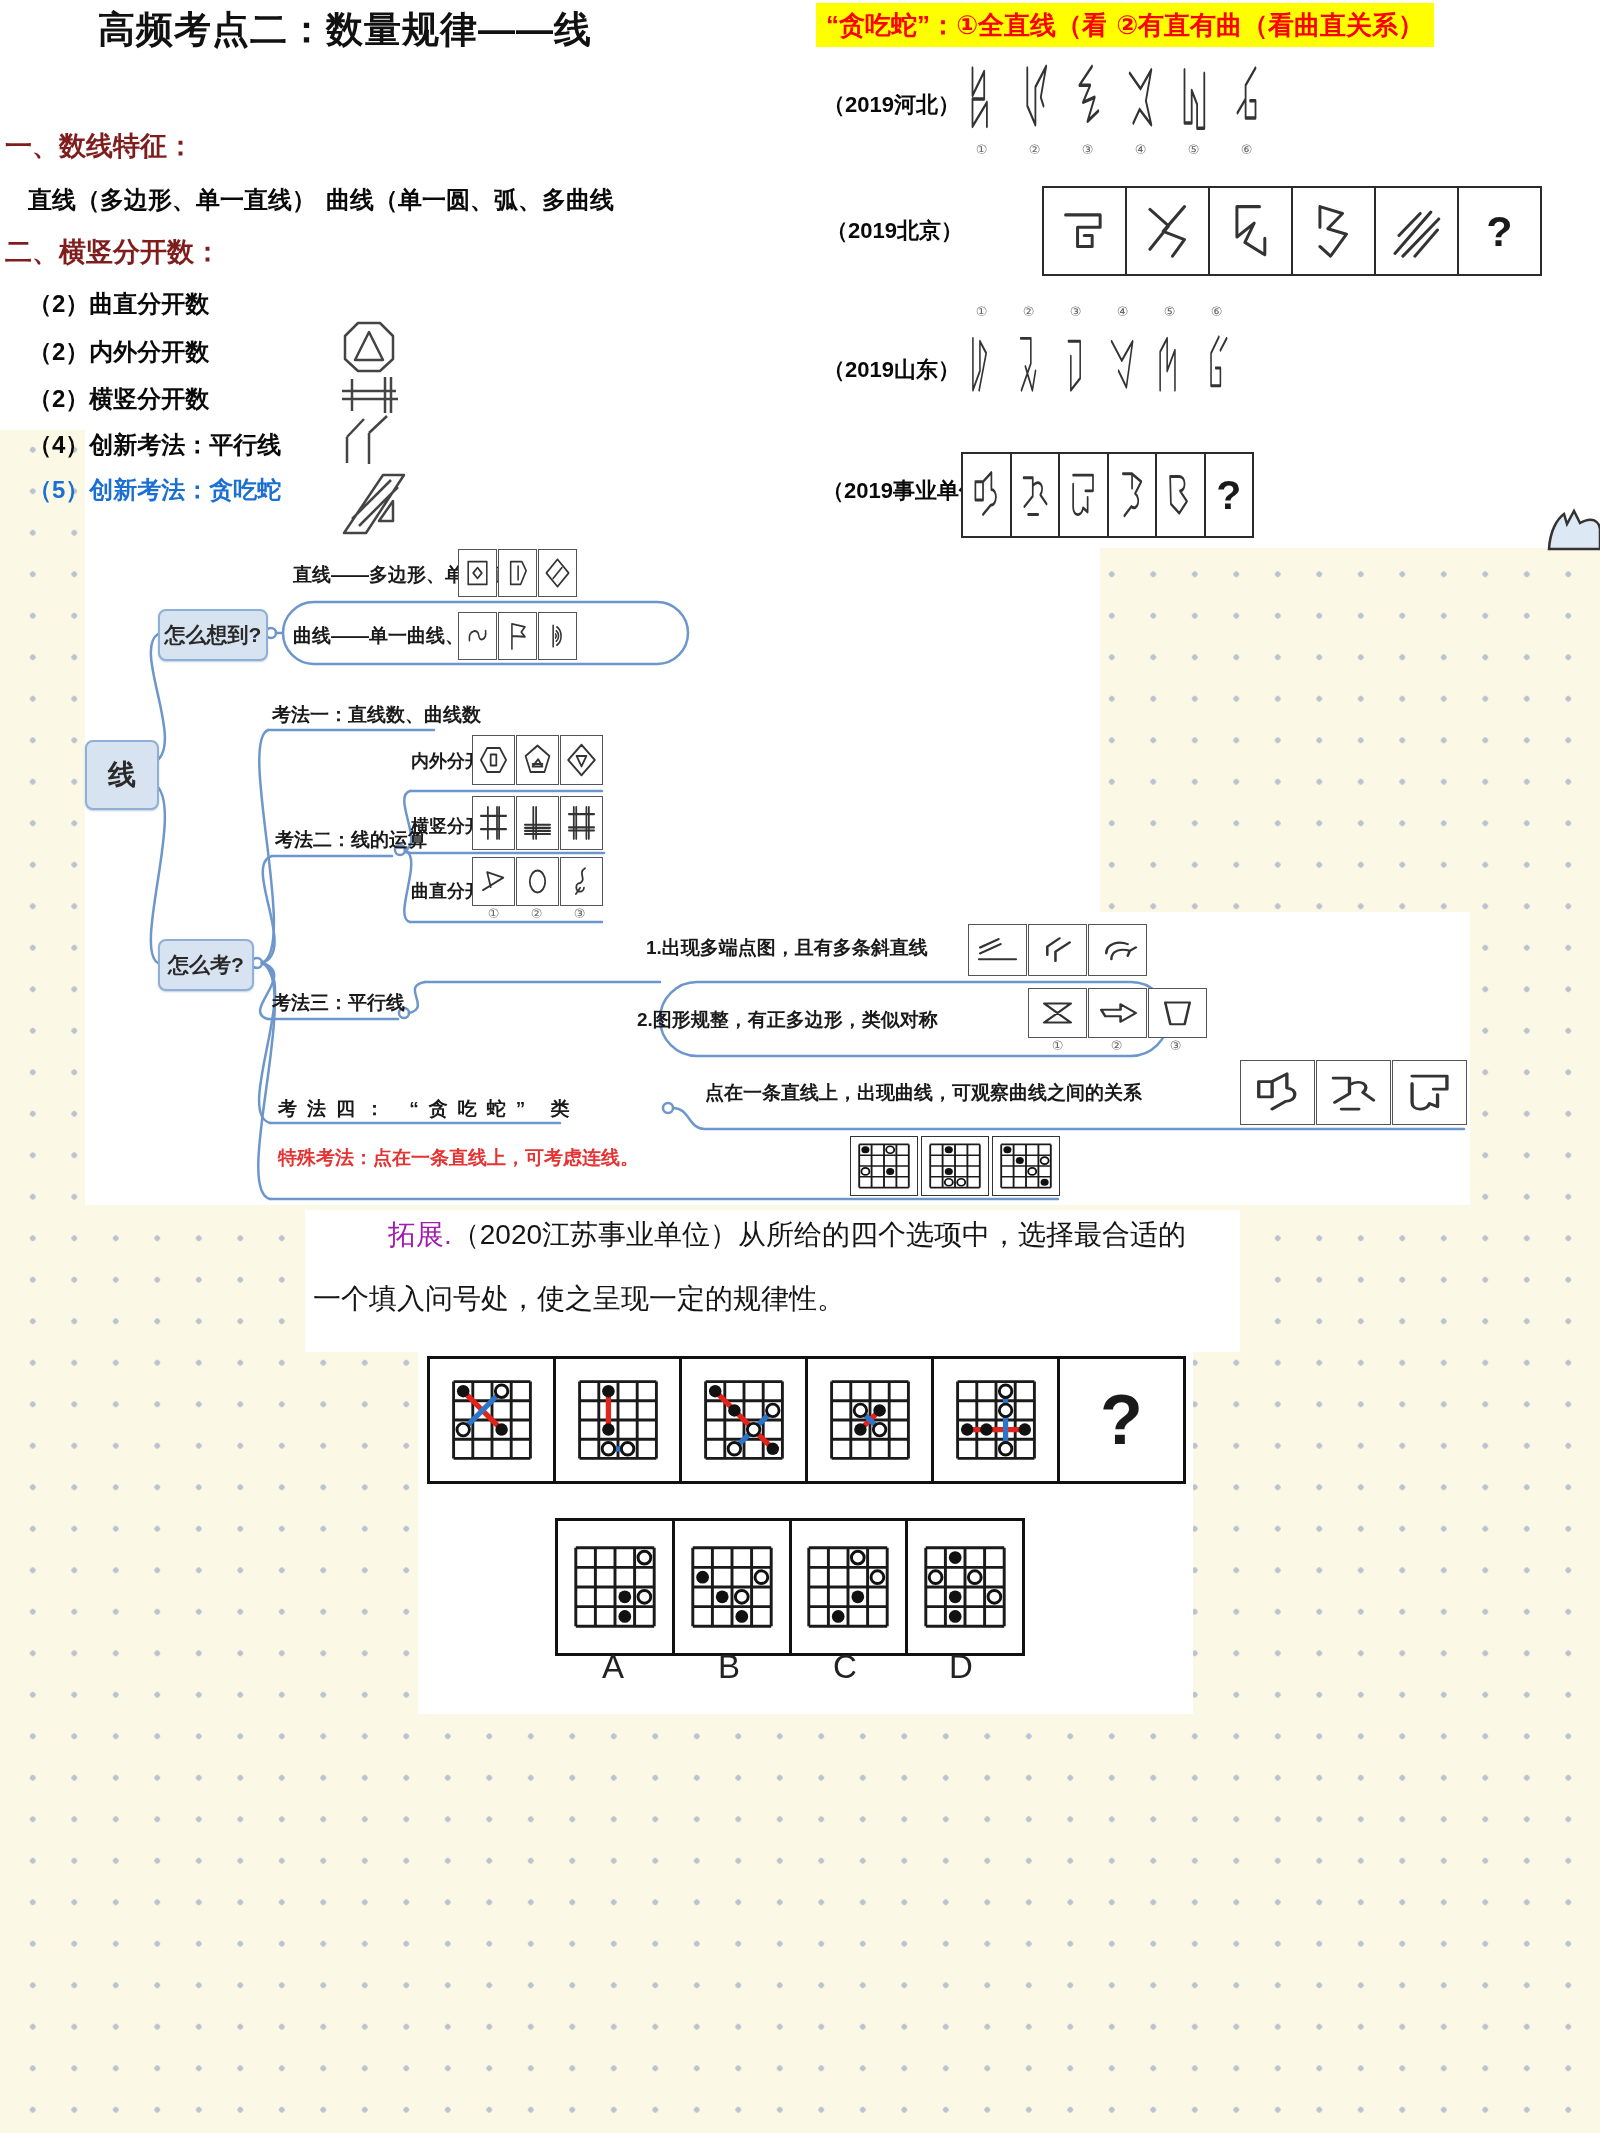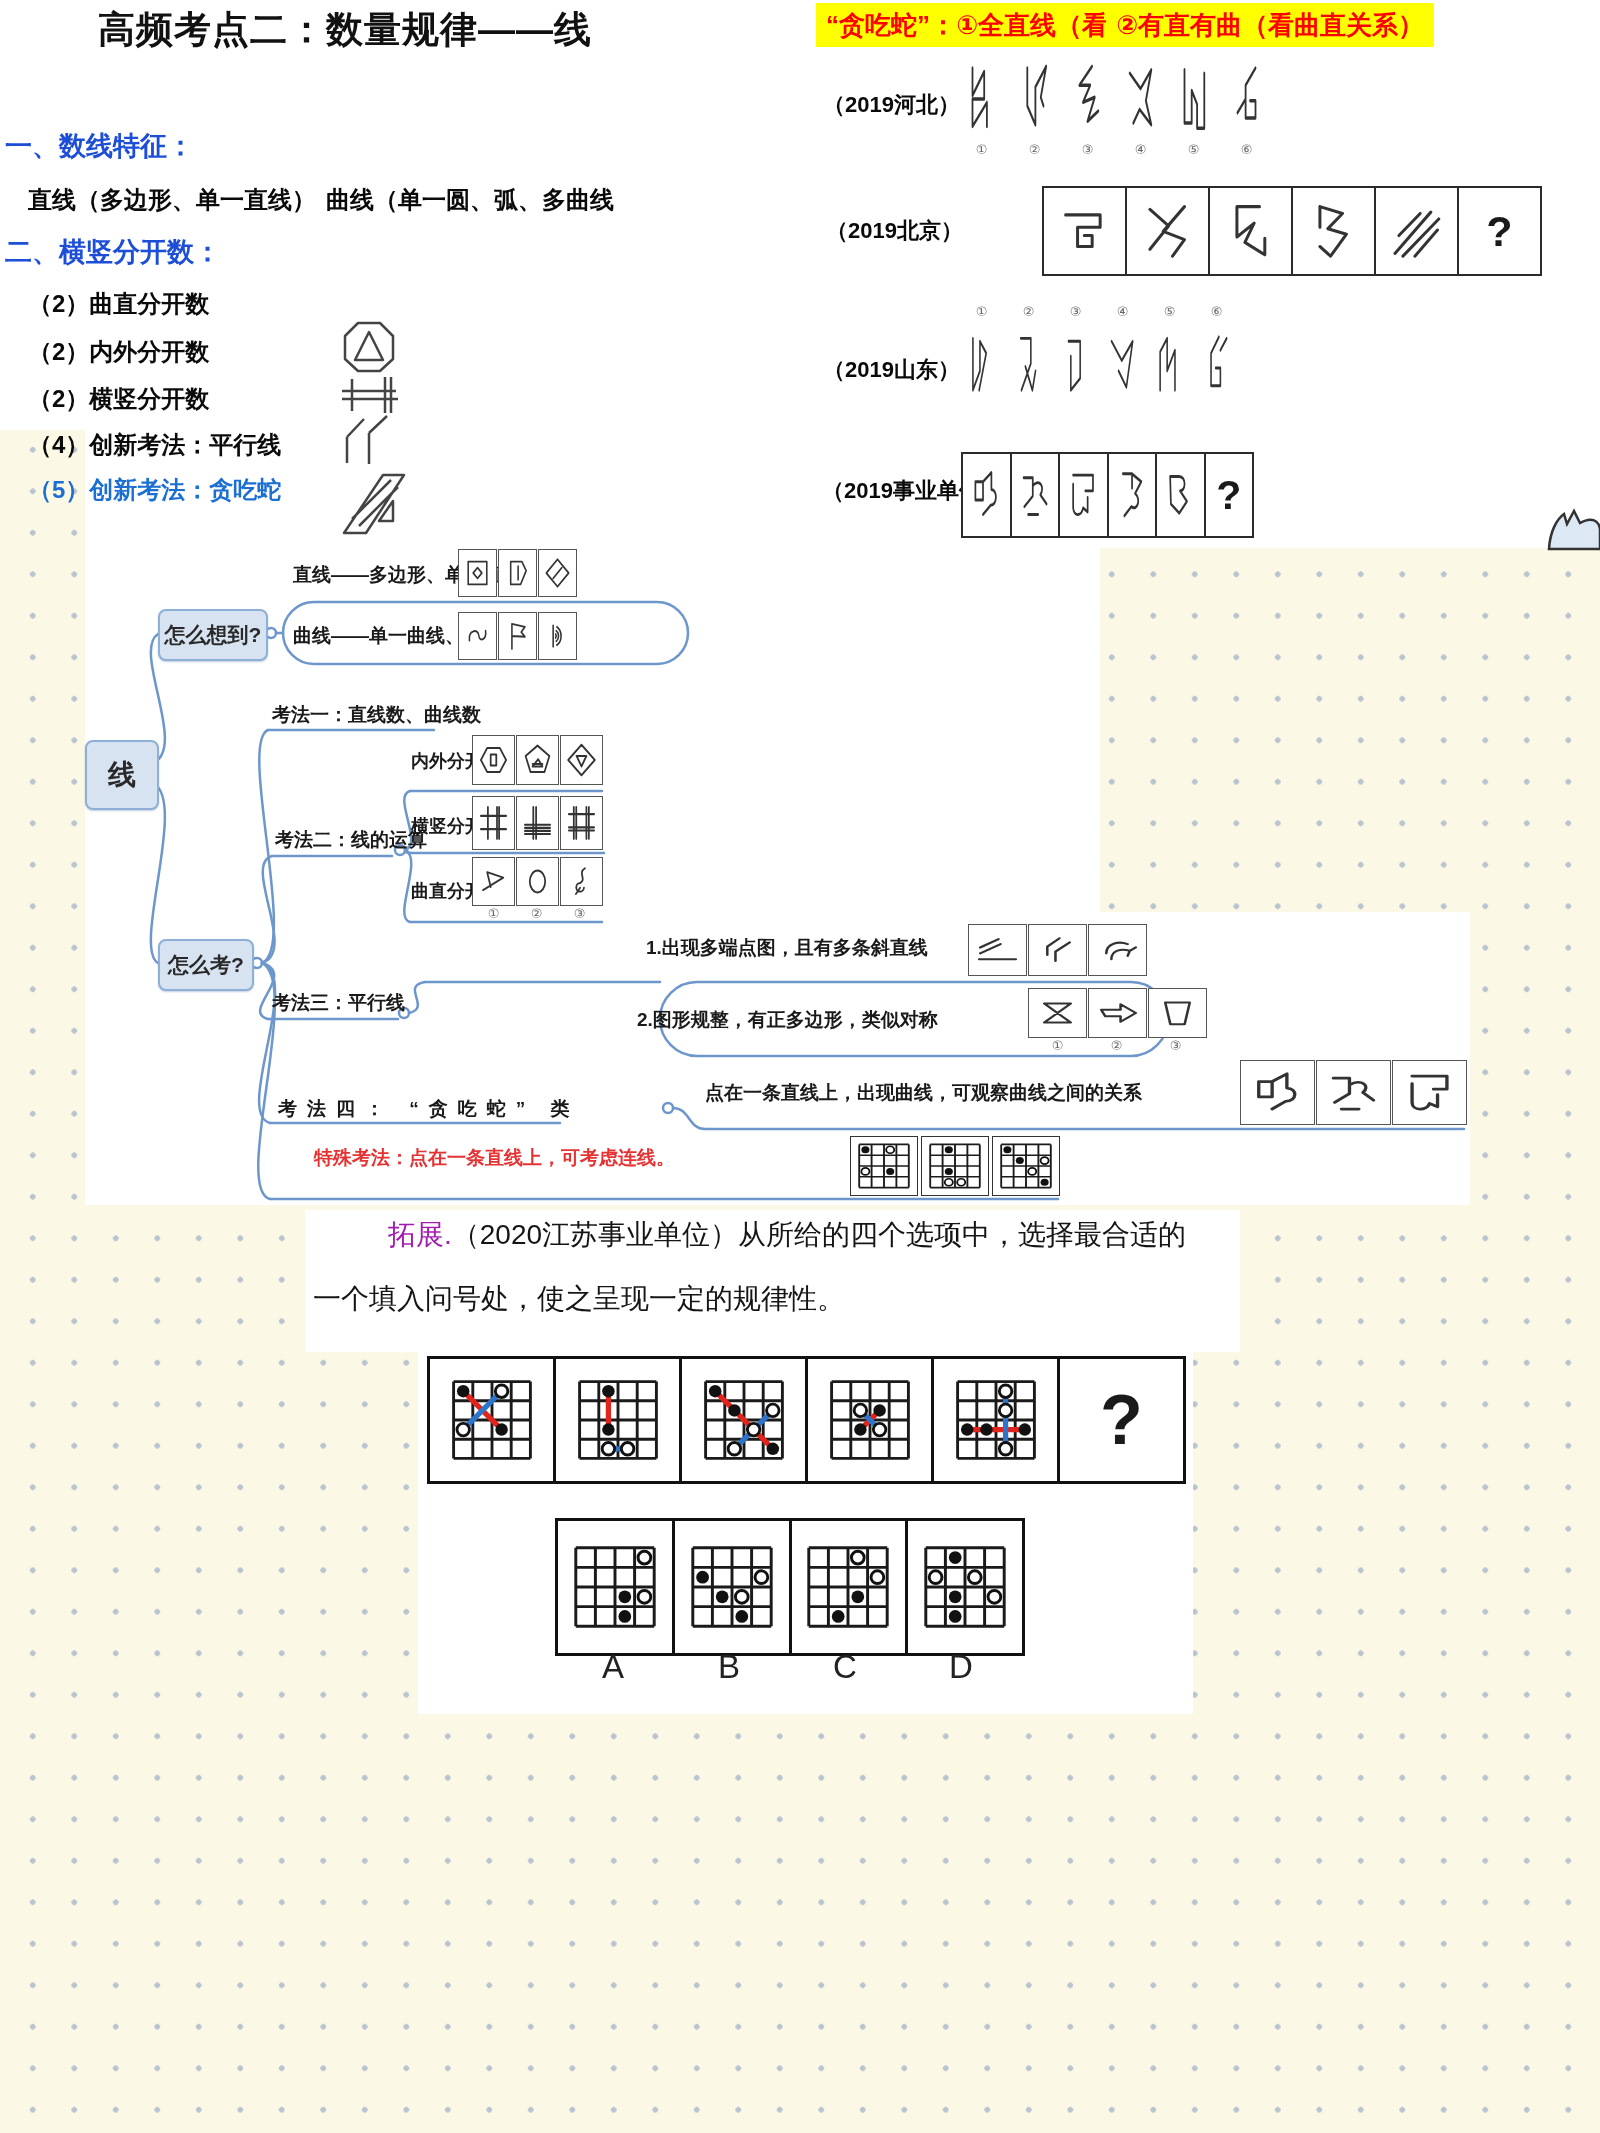--- a/index.html
+++ b/index.html
@@ -7,28 +7,28 @@
        font-family:"Liberation Sans","DejaVu Sans",sans-serif;
        background-color:#fcf8e6;
        background-image:radial-gradient(circle,#b9c4cf 2.6px,rgba(0,0,0,0) 3px);
        background-size:41.5px 41.5px;background-position:12px 14px;}
   .wr{position:absolute;background:#fff;z-index:0;}
   .abs{position:absolute;z-index:2;white-space:nowrap;}
   #deco{position:absolute;left:0;top:0;z-index:1;pointer-events:none;}
   .title{font-size:37px;font-weight:bold;color:#111;letter-spacing:1px;}
   .banner{height:44px;line-height:44px;background:#ffff00;color:#ff0000;
           font-size:26px;font-weight:bold;padding:0 10px;}
-  .redhead{font-size:27px;font-weight:bold;color:#1d4ed8;}
+  .redhead{font-size:27px;font-weight:bold;color:#7f1d1d;}
   .blackline{font-size:24px;font-weight:bold;color:#0a0a0a;}
   .item{font-size:24px;font-weight:bold;color:#0a0a0a;}
   .item.blue{color:#1c6fd2;}
   .examlabel{font-size:22px;font-weight:bold;color:#0a0a0a;}
   .mmtext{font-size:19px;font-weight:bold;color:#1a1a1a;}
   .mmsub{font-size:18px;font-weight:bold;color:#1a1a1a;}
-  .mmred{color:#e53333;margin-left:36px;}
+  .mmred{color:#e53333;}
   .node{position:absolute;z-index:2;background:#d7e3f1;border:2px solid #8fb0d6;
         border-radius:8px;display:flex;align-items:center;justify-content:center;
         font-weight:bold;color:#2a2a2a;box-shadow:0 1px 2px rgba(80,110,160,.35);}
   .stripbox{display:flex;position:absolute;z-index:2;}
   .sbx{border:1.5px solid #555;background:#fff;margin-right:1px;display:flex;
        align-items:center;justify-content:center;}
   .numrow{position:absolute;z-index:2;display:flex;color:#666;font-size:13px;}
   .numrow div{text-align:center;}
   .exambox{display:flex;position:absolute;z-index:2;border:2px solid #2b2b2b;background:#fff;}
   .exambox .cell{display:flex;align-items:center;justify-content:center;border-right:2px solid #2b2b2b;background:#fff;}

